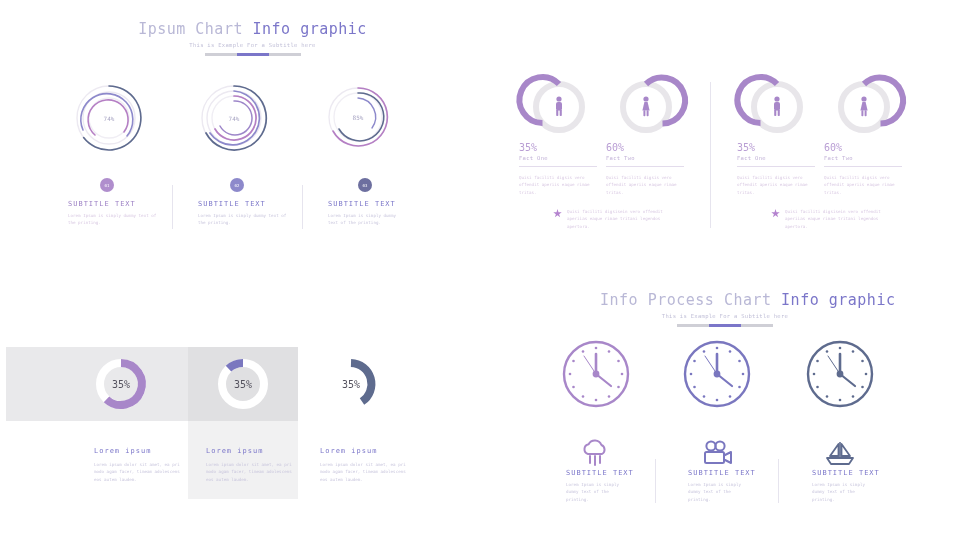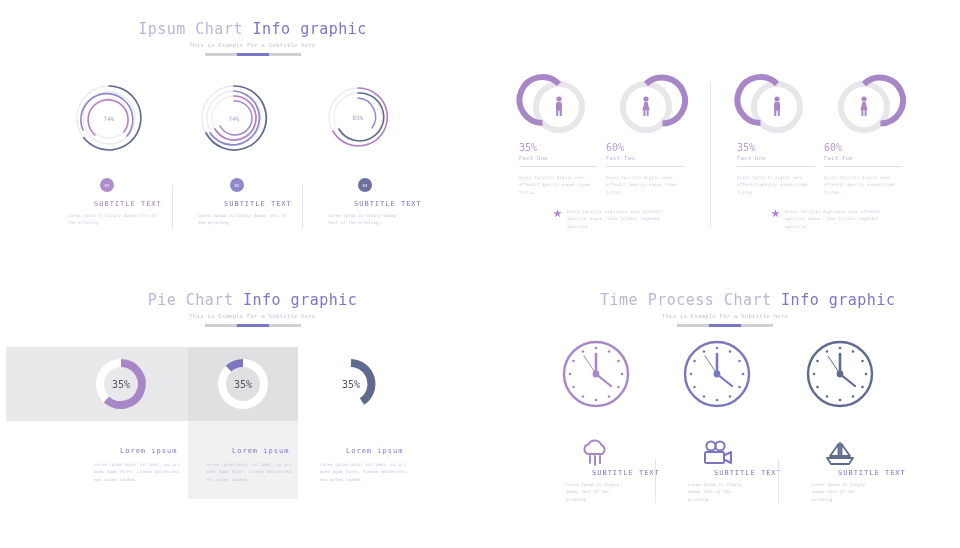--- a/index.html
+++ b/index.html
@@ -25,21 +25,21 @@
   }
   .rule{margin:5px auto 0;height:3px;width:96px;display:flex;}
   .rule i{display:block;height:3px;flex:1;}
   .rule i.a{background:#cfcfd6;}
   .rule i.b{background:#7b76c9;}
   .rule i.c{background:#cfcfd6;}
 
   
   .ttl{
     font-family:"DejaVu Sans Mono","Liberation Mono",monospace;
-    font-size:7px;letter-spacing:1px;color:#9b7fc4;white-space:nowrap;margin-left:26px;
+    font-size:7px;letter-spacing:1px;color:#9b7fc4;white-space:nowrap;
   }
   .ttl.blue{color:#7b76c9;}
   .body{
     font-family:"DejaVu Sans Mono","Liberation Mono",monospace;
     font-size:4.2px;line-height:1.75;color:#c9c6dd;
   }
   .body.pink{color:#d8c8e2;}
 
   
   .ring{position:absolute;}
@@ -253,31 +253,20 @@
     <div class="body pink" style="margin-top:7px;">Quisi faciliti digsis vero offendit aperiis eaque rimae tritas.</div>
   </div>
 
   <div class="panel" style="left:771px;top:208px;width:112px;display:flex;gap:5px;">
     <svg width="9" height="9" viewBox="0 0 10 10" style="flex:0 0 auto;margin-top:1px;">
       <path d="M5 0 L6.1 3.5 L9.7 3.5 L6.8 5.7 L7.9 9.2 L5 7 L2.1 9.2 L3.2 5.7 L0.3 3.5 L3.9 3.5 Z" fill="#b483cf"></path>
     </svg>
     <div class="body pink">Quisi faciliti digsisein vero offendit aperiias eaque rimae tritani legendos apertora.</div>
   </div>
 
-  <div class="head" style="left:135px;top:291px;width:235px;">
-    <h1>
-      <span class="t1">Pie Chart </span><span class="t2">Info graphic</span>
-    </h1>
-    <div class="sub">This is Example For a Subtitle here</div>
-    <div class="rule">
-        <i class="a"></i>
-        <i class="b"></i>
-        <i class="c"></i>
-      </div>
-  </div>
 
   <div class="band g1" style="left:6px;width:182px;"></div>
   <div class="band g2" style="left:188px;width:110px;"></div>
   <div class="band g3" style="left:298px;width:180px;"></div>
 
   <div class="card shade" style="left:188px;top:421px;width:110px;height:78px;"></div>
 
   <div class="donutwrap" style="left:94px;top:357px;width:54px;height:54px;">
     <svg width="54" height="54" viewBox="0 0 54 54">
       <circle cx="27" cy="27" r="21" fill="none" stroke="#ffffff" stroke-width="8"></circle>
@@ -308,21 +297,21 @@
     <div class="ttl blue">Lorem ipsum</div>
     <div class="body" style="margin-top:6px;">Lorem ipsum dolor sit amet, ea pri modo agam facer, timeam adolescens eos autem laudem.</div>
   </div>
   <div class="panel" style="left:320px;top:447px;width:92px;">
     <div class="ttl blue">Lorem ipsum</div>
     <div class="body" style="margin-top:6px;">Lorem ipsum dolor sit amet, ea pri modo agam facer, timeam adolescens eos autem laudem.</div>
   </div>
 
   <div class="head" style="left:600px;top:291px;width:250px;">
     <h1>
-      <span class="t1">Time Process Chart </span><span class="t2">Info graphic</span>
+      <span class="t1">Info Process Chart </span><span class="t2">Info graphic</span>
     </h1>
     <div class="sub">This is Example For a Subtitle here</div>
     <div class="rule">
         <i class="a"></i>
         <i class="b"></i>
         <i class="c"></i>
       </div>
   </div>
 
   <div class="clockwrap" style="left:561px;top:339px;width:70px;height:70px;">

